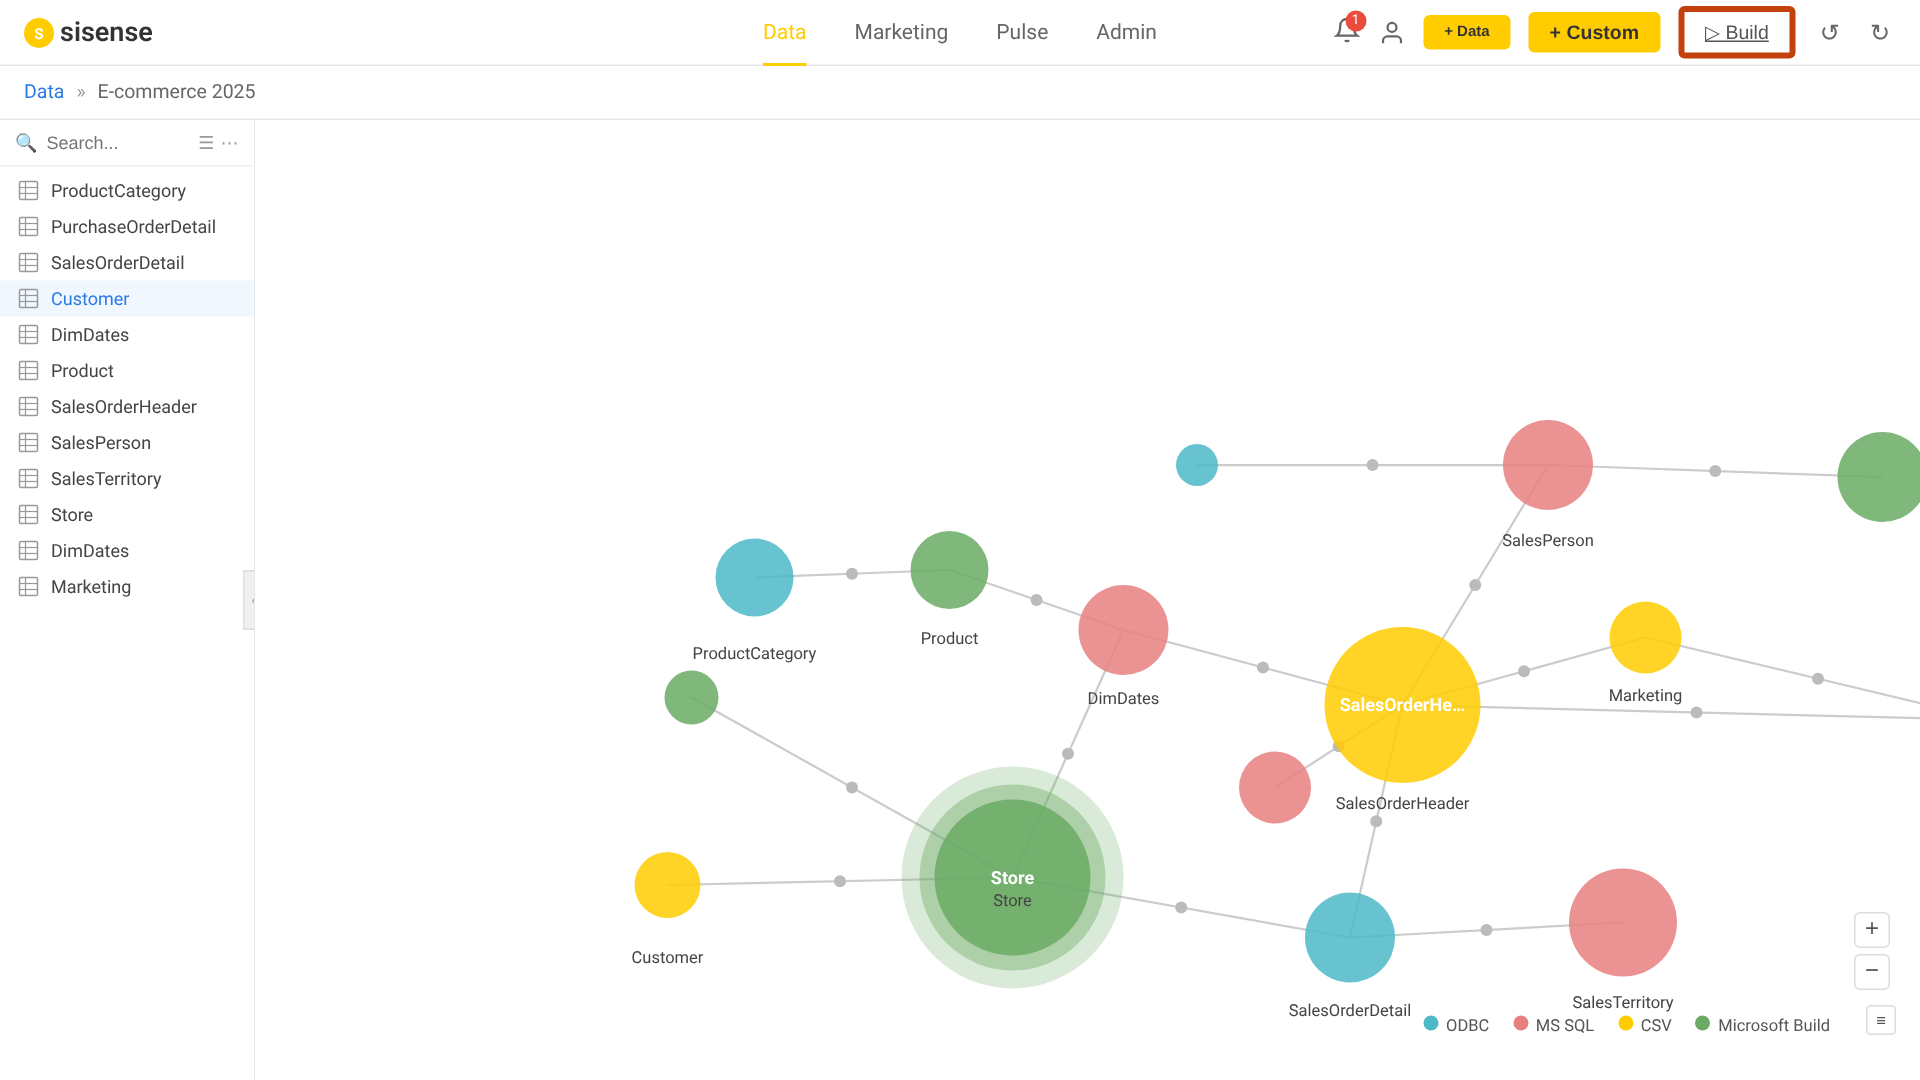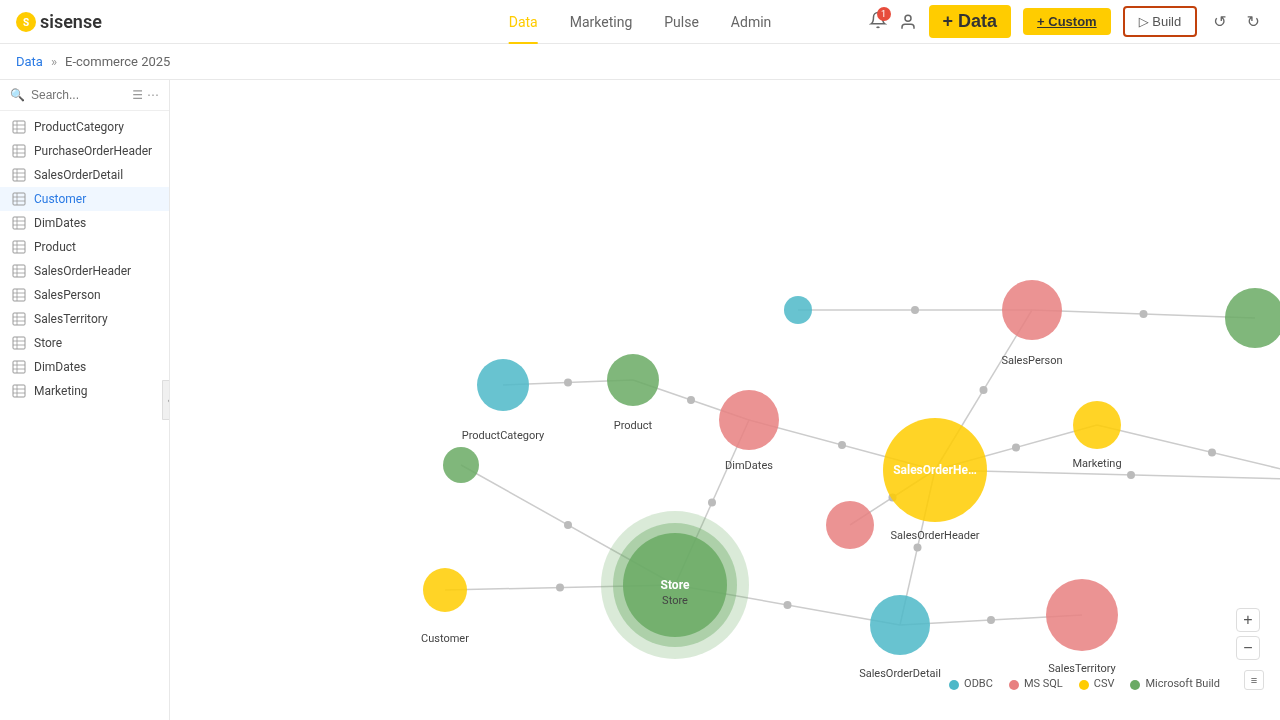--- a/index.html
+++ b/index.html
@@ -47,46 +47,46 @@
       display: flex;
       align-items: center;
       gap: 12px;
     }
     .btn-data {
       background: #FFCC00;
       color: #333;
       border: none;
       border-radius: 4px;
       padding: 6px 14px;
-      font-size: 18px;
+      font-size: 10px;
       font-weight: 600;
       cursor: pointer;
     }
     .btn-custom {
       background: #FFCC00;
       color: #333;
       border: none;
       border-radius: 4px;
       padding: 6px 14px;
       font-size: 13px;
       font-weight: 600;
       cursor: pointer;
-      text-decoration: underline;
     }
     .btn-build {
       background: #fff;
       color: #555;
-      border: 2px solid #c2410c;
+      border: 4px solid #c2410c;
       border-radius: 4px;
       padding: 6px 14px;
       font-size: 13px;
       cursor: pointer;
       display: flex;
       align-items: center;
       gap: 4px;
+      text-decoration: underline;
     }
     .icon-btn {
       background: none;
       border: none;
       cursor: pointer;
       color: #666;
       font-size: 16px;
       padding: 4px;
     }
     .notif-wrap {
@@ -218,21 +218,21 @@
       bottom: 30px;
       right: 60px;
       display: flex;
       align-items: center;
       gap: 16px;
       font-size: 11px;
       color: #555;
     }
     .legend-item {
       display: flex;
-      align-items: flex-end;
+      align-items: flex-start;
       gap: 5px;
     }
     .legend-dot {
       width: 10px;
       height: 10px;
       border-radius: 50%;
     }
 
     
     .zoom-controls {
@@ -345,21 +345,21 @@
     </div>
         <div class="sidebar-item">
       <span class="table-icon">
         <svg viewBox="0 0 14 14" fill="none">
           <rect x="1" y="1" width="12" height="12" rx="1" stroke="#999" stroke-width="1"></rect>
           <line x1="1" y1="5" x2="13" y2="5" stroke="#999" stroke-width="0.8"></line>
           <line x1="1" y1="9" x2="13" y2="9" stroke="#999" stroke-width="0.8"></line>
           <line x1="5" y1="1" x2="5" y2="13" stroke="#999" stroke-width="0.8"></line>
         </svg>
       </span>
-      <span>PurchaseOrderHeader</span>
+      <span>PurchaseOrderDetail</span>
     </div>
         <div class="sidebar-item">
       <span class="table-icon">
         <svg viewBox="0 0 14 14" fill="none">
           <rect x="1" y="1" width="12" height="12" rx="1" stroke="#999" stroke-width="1"></rect>
           <line x1="1" y1="5" x2="13" y2="5" stroke="#999" stroke-width="0.8"></line>
           <line x1="1" y1="9" x2="13" y2="9" stroke="#999" stroke-width="0.8"></line>
           <line x1="5" y1="1" x2="5" y2="13" stroke="#999" stroke-width="0.8"></line>
         </svg>
       </span>

